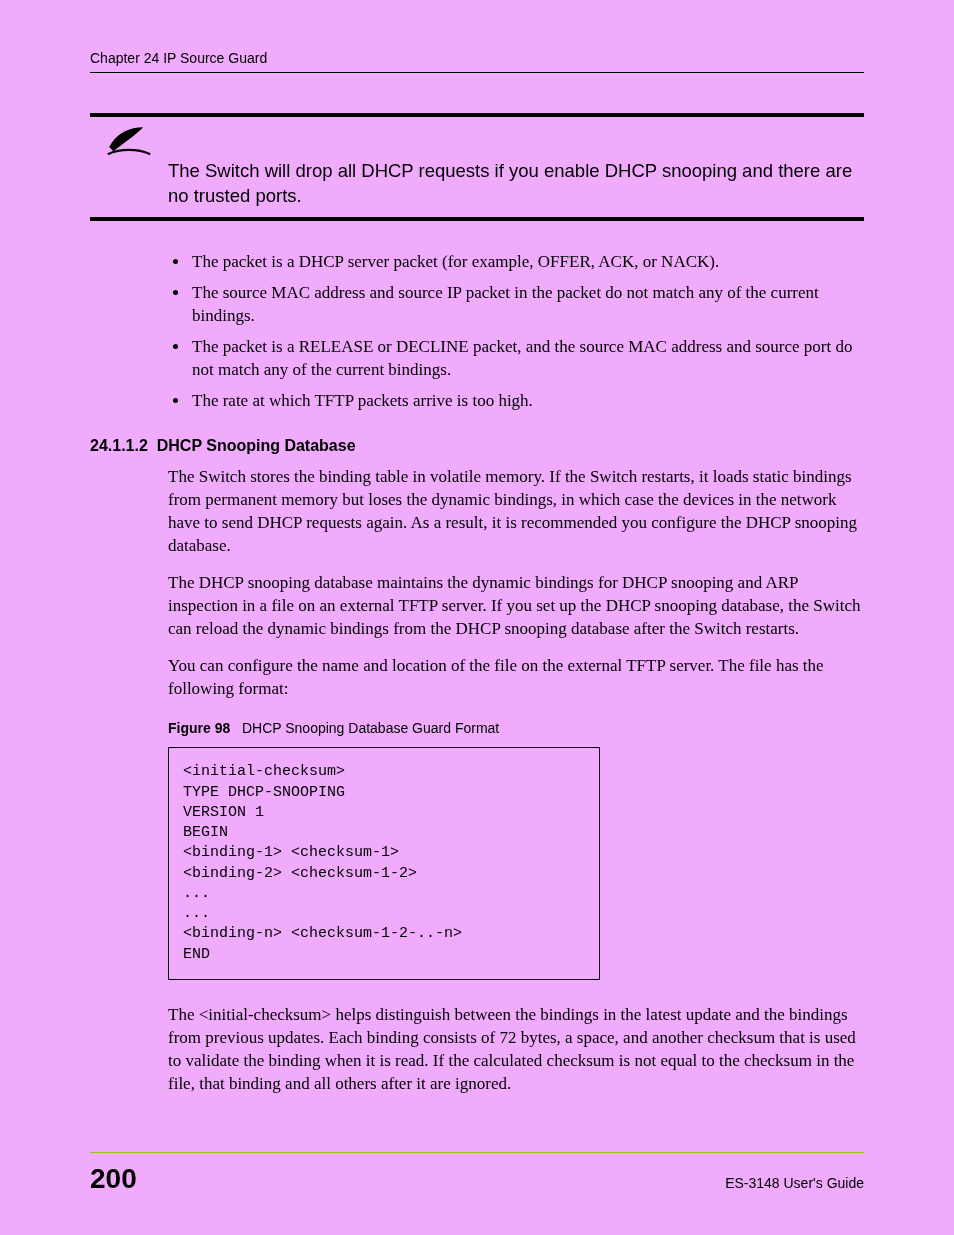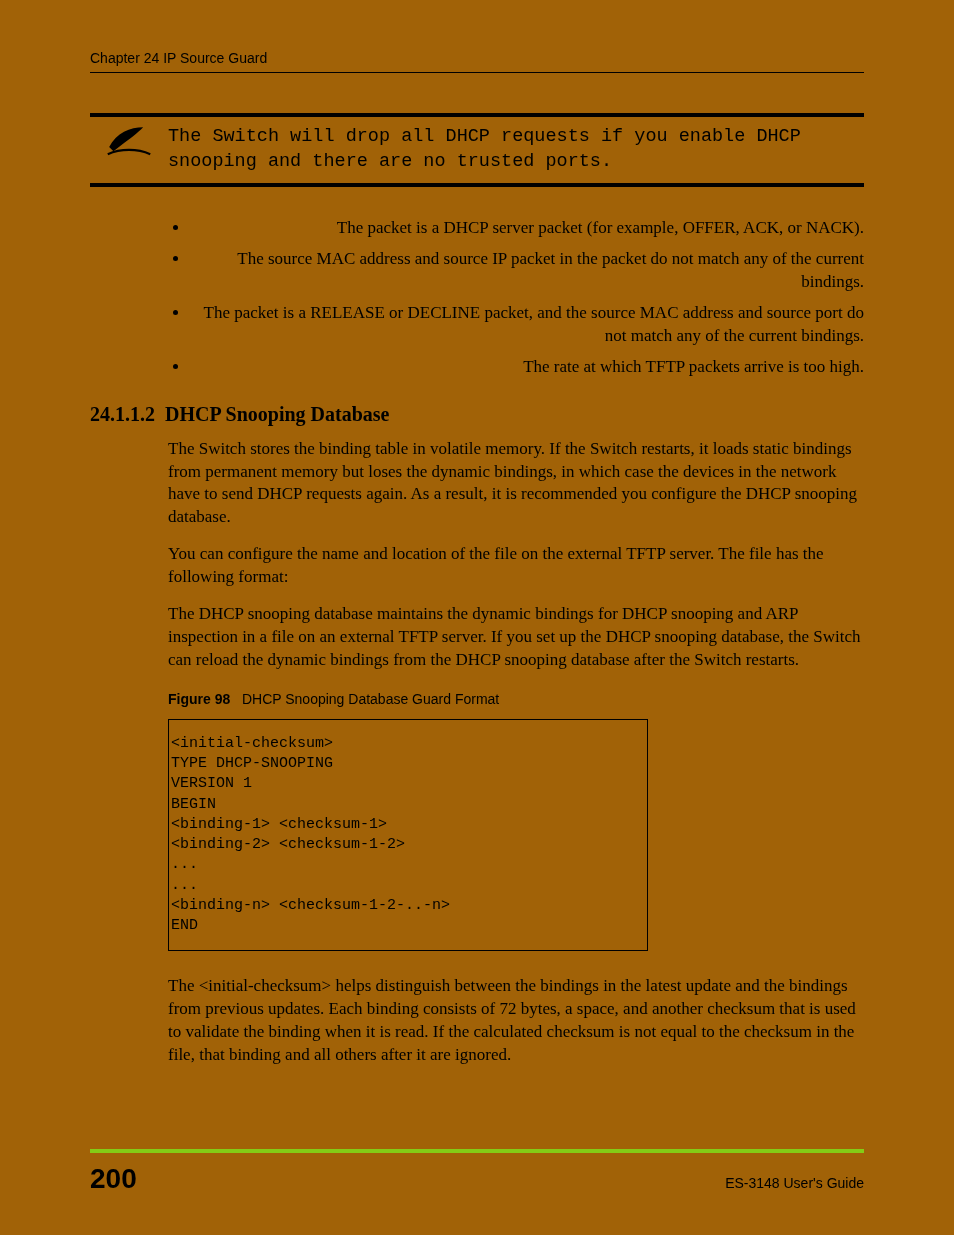--- a/index.html
+++ b/index.html
@@ -8,21 +8,21 @@
     background: #fff;
     font-family: "Times New Roman", Times, serif;
     color: #000;
   }
   .page {
     width: 954px;
     height: 1235px;
     box-sizing: border-box;
     padding: 50px 90px 40px 90px;
     position: relative;
-    background: #a16207;
+    background: #f0abfc;
   }
   .running-header {
     font-family: Arial, Helvetica, sans-serif;
     font-size: 14px;
     color: #000;
     padding-bottom: 6px;
     border-bottom: 1px solid #000;
   }
   .body-content {
     margin-left: 78px;
@@ -52,66 +52,66 @@
     display: flex;
     justify-content: center;
     align-items: flex-start;
     padding-top: 6px;
   }
   .note-icon svg {
     width: 46px;
     height: 34px;
   }
   .note-text {
-    font-family: Liberation Mono, monospace;
+    font-family: Liberation Sans, sans-serif;
     font-size: 18.5px;
     line-height: 1.35;
     padding: 8px 0 8px 0;
+    margin-top: 34px;
   }
   ul.situations {
     margin: 0 0 18px 0;
     padding-left: 22px;
-    text-align: right;
   }
   ul.situations li {
     margin: 4px 0 8px 0;
     padding-left: 2px;
   }
   .section-heading {
-    font-family: Liberation Serif, serif;
+    font-family: Liberation Sans, sans-serif;
     font-weight: bold;
-    font-size: 20px;
+    font-size: 16px;
     margin: 22px 0 10px -78px;
   }
   .figure-caption {
     font-family: Arial, Helvetica, sans-serif;
     font-size: 14px;
     margin: 18px 0 10px 0;
   }
   .figure-caption .fig-label {
     font-weight: bold;
     margin-top: 48px;
   }
   .code-box {
     border: 1px solid #000;
     font-family: "Courier New", Courier, monospace;
     font-size: 15px;
     line-height: 1.35;
-    padding: 14px 2px;
+    padding: 14px 14px;
     white-space: pre;
-    width: 480px;
+    width: 432px;
     box-sizing: border-box;
     margin-bottom: 24px;
   }
   .footer {
     position: absolute;
     left: 90px;
     right: 90px;
     bottom: 40px;
-    border-top: 4px solid #84cc16;
+    border-top: 1px solid #84cc16;
     padding-top: 10px;
     display: flex;
     justify-content: space-between;
     align-items: baseline;
   }
   .page-number {
     font-family: Arial, Helvetica, sans-serif;
     font-size: 28px;
     font-weight: bold;
   }
@@ -153,22 +153,22 @@
       <li>The source MAC address and source IP packet in the packet do not match any of the current bindings.</li>
       <li>The packet is a RELEASE or DECLINE packet, and the source MAC address and source port do not match any of the current bindings.</li>
       <li>The rate at which TFTP packets arrive is too high.</li>
     </ul>
 
     <div class="section-heading">
       <span>24.1.1.2</span>&nbsp;&nbsp;<span>DHCP Snooping Database</span>
     </div>
 
     <p>The Switch stores the binding table in volatile memory. If the Switch restarts, it loads static bindings from permanent memory but loses the dynamic bindings, in which case the devices in the network have to send DHCP requests again. As a result, it is recommended you configure the DHCP snooping database.</p>
+    <p>The DHCP snooping database maintains the dynamic bindings for DHCP snooping and ARP inspection in a file on an external TFTP server. If you set up the DHCP snooping database, the Switch can reload the dynamic bindings from the DHCP snooping database after the Switch restarts.</p>
     <p>You can configure the name and location of the file on the external TFTP server. The file has the following format:</p>
-    <p>The DHCP snooping database maintains the dynamic bindings for DHCP snooping and ARP inspection in a file on an external TFTP server. If you set up the DHCP snooping database, the Switch can reload the dynamic bindings from the DHCP snooping database after the Switch restarts.</p>
 
     <div class="figure-caption">
       <span class="fig-label">Figure 98</span>&nbsp;&nbsp;&nbsp;<span>DHCP Snooping Database Guard Format</span>
     </div>
 
     <div class="code-box">&lt;initial-checksum&gt;
 TYPE DHCP-SNOOPING
 VERSION 1
 BEGIN
 &lt;binding-1&gt; &lt;checksum-1&gt;

